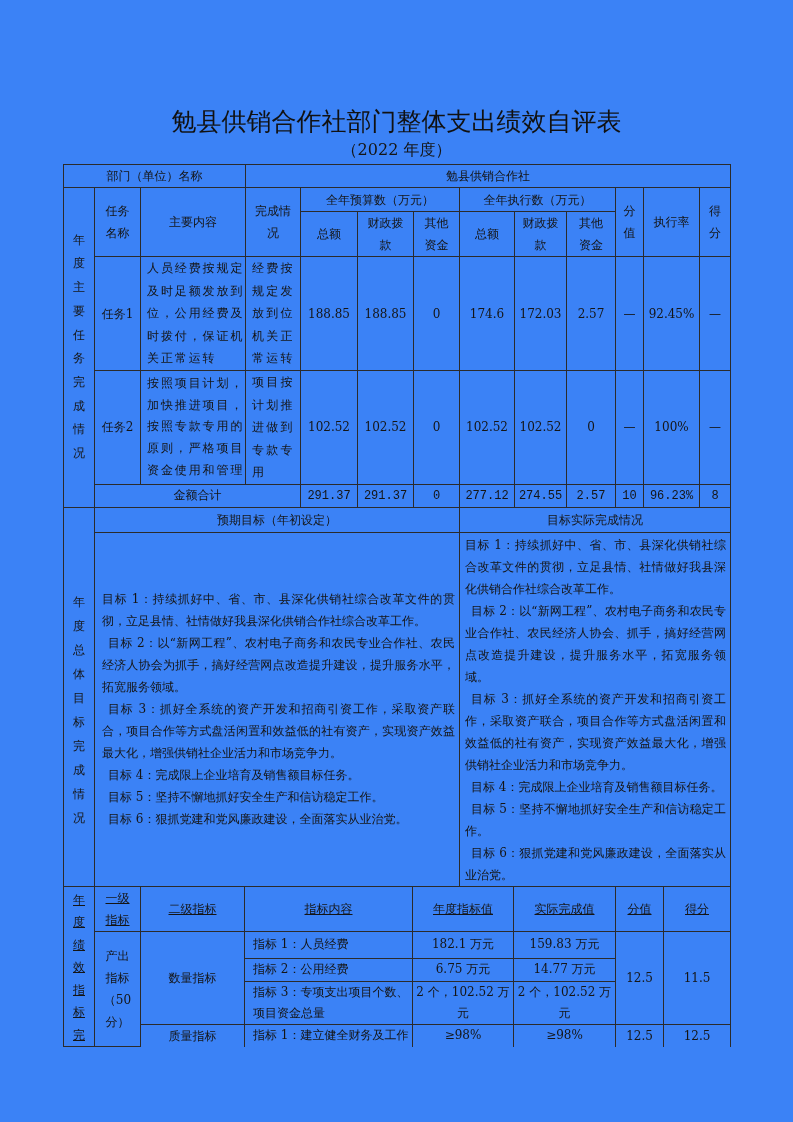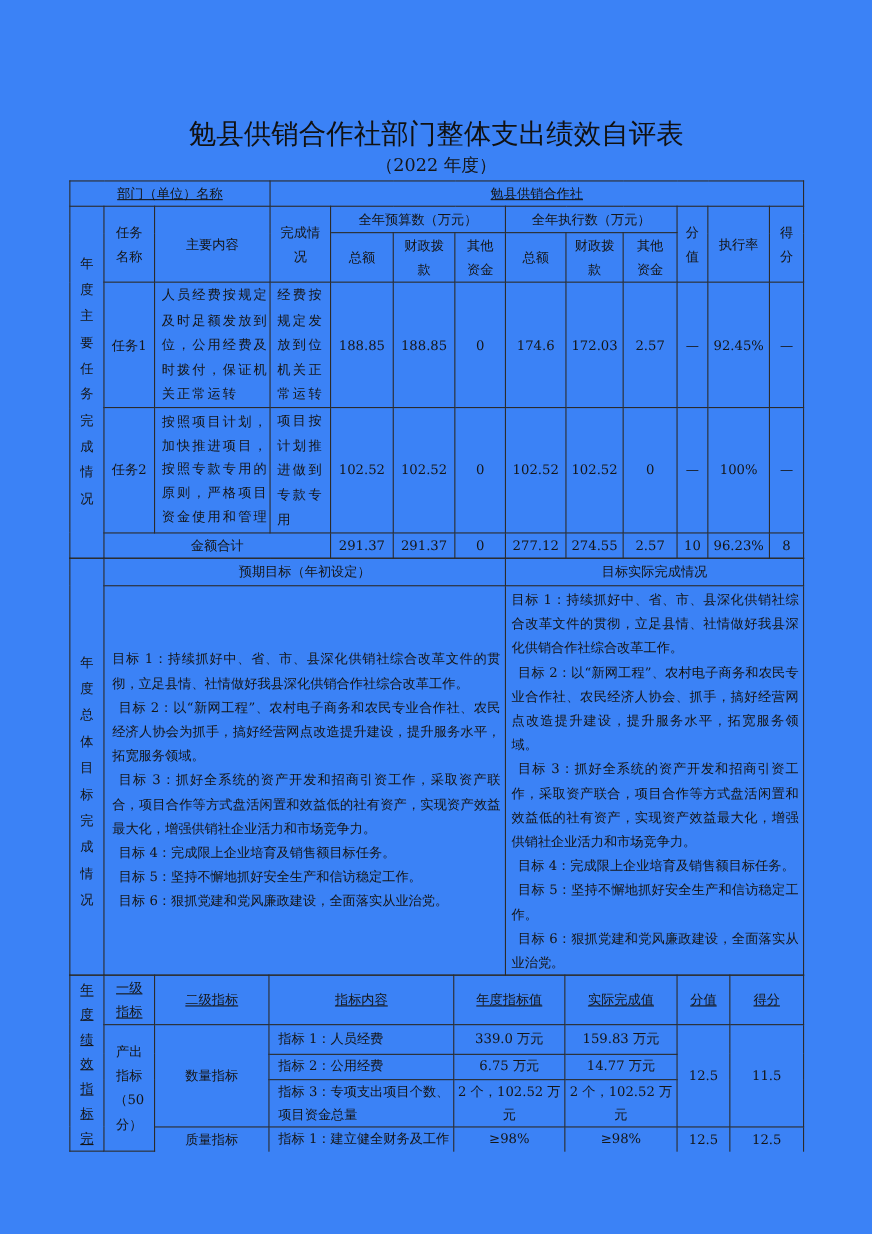--- a/index.html
+++ b/index.html
@@ -32,22 +32,22 @@
   .tc { text-align: left; padding-left: 6px; letter-spacing: 1.9px; white-space: pre-line; line-height: 22.5px; }
   .tc2 { line-height: 21.8px; }
   .cc { text-align: left; padding-left: 6px; letter-spacing: 2.2px; white-space: pre-line; line-height: 22.5px; }
   .goal-left { text-align: left; padding: 0 4px 0 7px; }
   .goal-right { text-align: left; vertical-align: top; padding: 1px 4px 0 5px; }
   .goal-left p, .goal-right p { margin: 0; line-height: 22px; text-align: justify; }
   .ind { text-indent: 6px; }
   .ic { text-align: left; padding-left: 8px; line-height: 21px; }
   .iv { line-height: 21px; }
   .nobottom { border-bottom: none; }
-  tr.r1 { height: 23px; text-decoration: underline; } tr.r2 { height: 24px; } tr.r3 { height: 43px; }
-  tr.r4 { height: 114px; } tr.r5 { height: 106px; } tr.r6 { height: 20px; }
+  tr.r1 { height: 23px; } tr.r2 { height: 24px; } tr.r3 { height: 43px; }
+  tr.r4 { height: 114px; } tr.r5 { height: 106px; } tr.r6 { height: 20px; font-family: Liberation Mono, monospace; }
   tr.g1 { height: 25px; } tr.g2 { height: 337px; }
   tr.h3 { height: 42px; text-decoration: underline; } tr.i1 { height: 22px; } tr.i2 { height: 23px; }
   tr.i3 { height: 42px; } tr.i4 { height: 22px; }
 </style>
 </head>
 <body>
 
 <div class="page">
   <div class="title">勉县供销合作社部门整体支出绩效自评表</div>
   <div class="year">（2022 年度）</div>
@@ -223,21 +223,21 @@
         <td>分值</td>
         <td>得分</td>
       </tr>
       <tr class="i1">
         <td rowspan="4" class="ml">产出
 指标
 （50
 分）</td>
         <td rowspan="3">数量指标</td>
         <td class="ic">指标 1：人员经费</td>
-        <td class="iv">339.0 万元</td>
+        <td class="iv">182.1 万元</td>
         <td class="iv">159.83 万元</td>
         <td rowspan="3">12.5</td>
         <td rowspan="3">11.5</td>
       </tr>
       <tr class="i2">
         <td class="ic">指标 2：公用经费</td>
         <td class="iv">6.75 万元</td>
         <td class="iv">14.77 万元</td>
       </tr>
       <tr class="i3">

